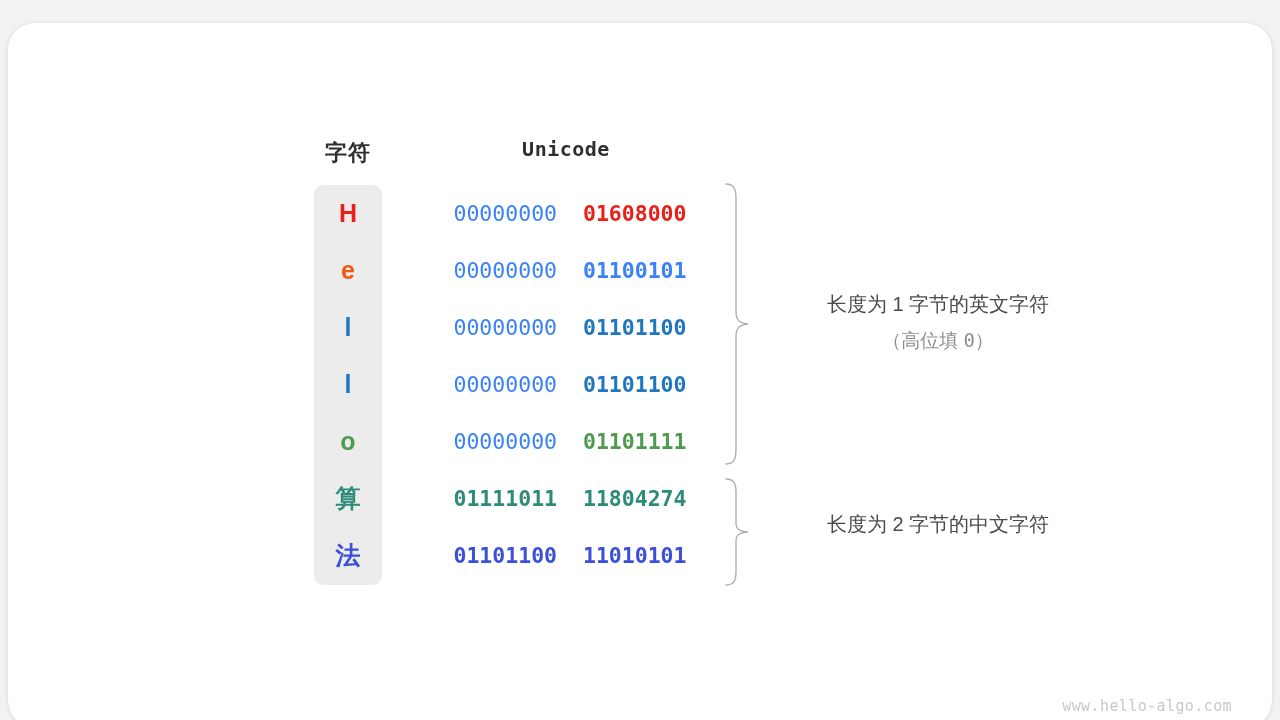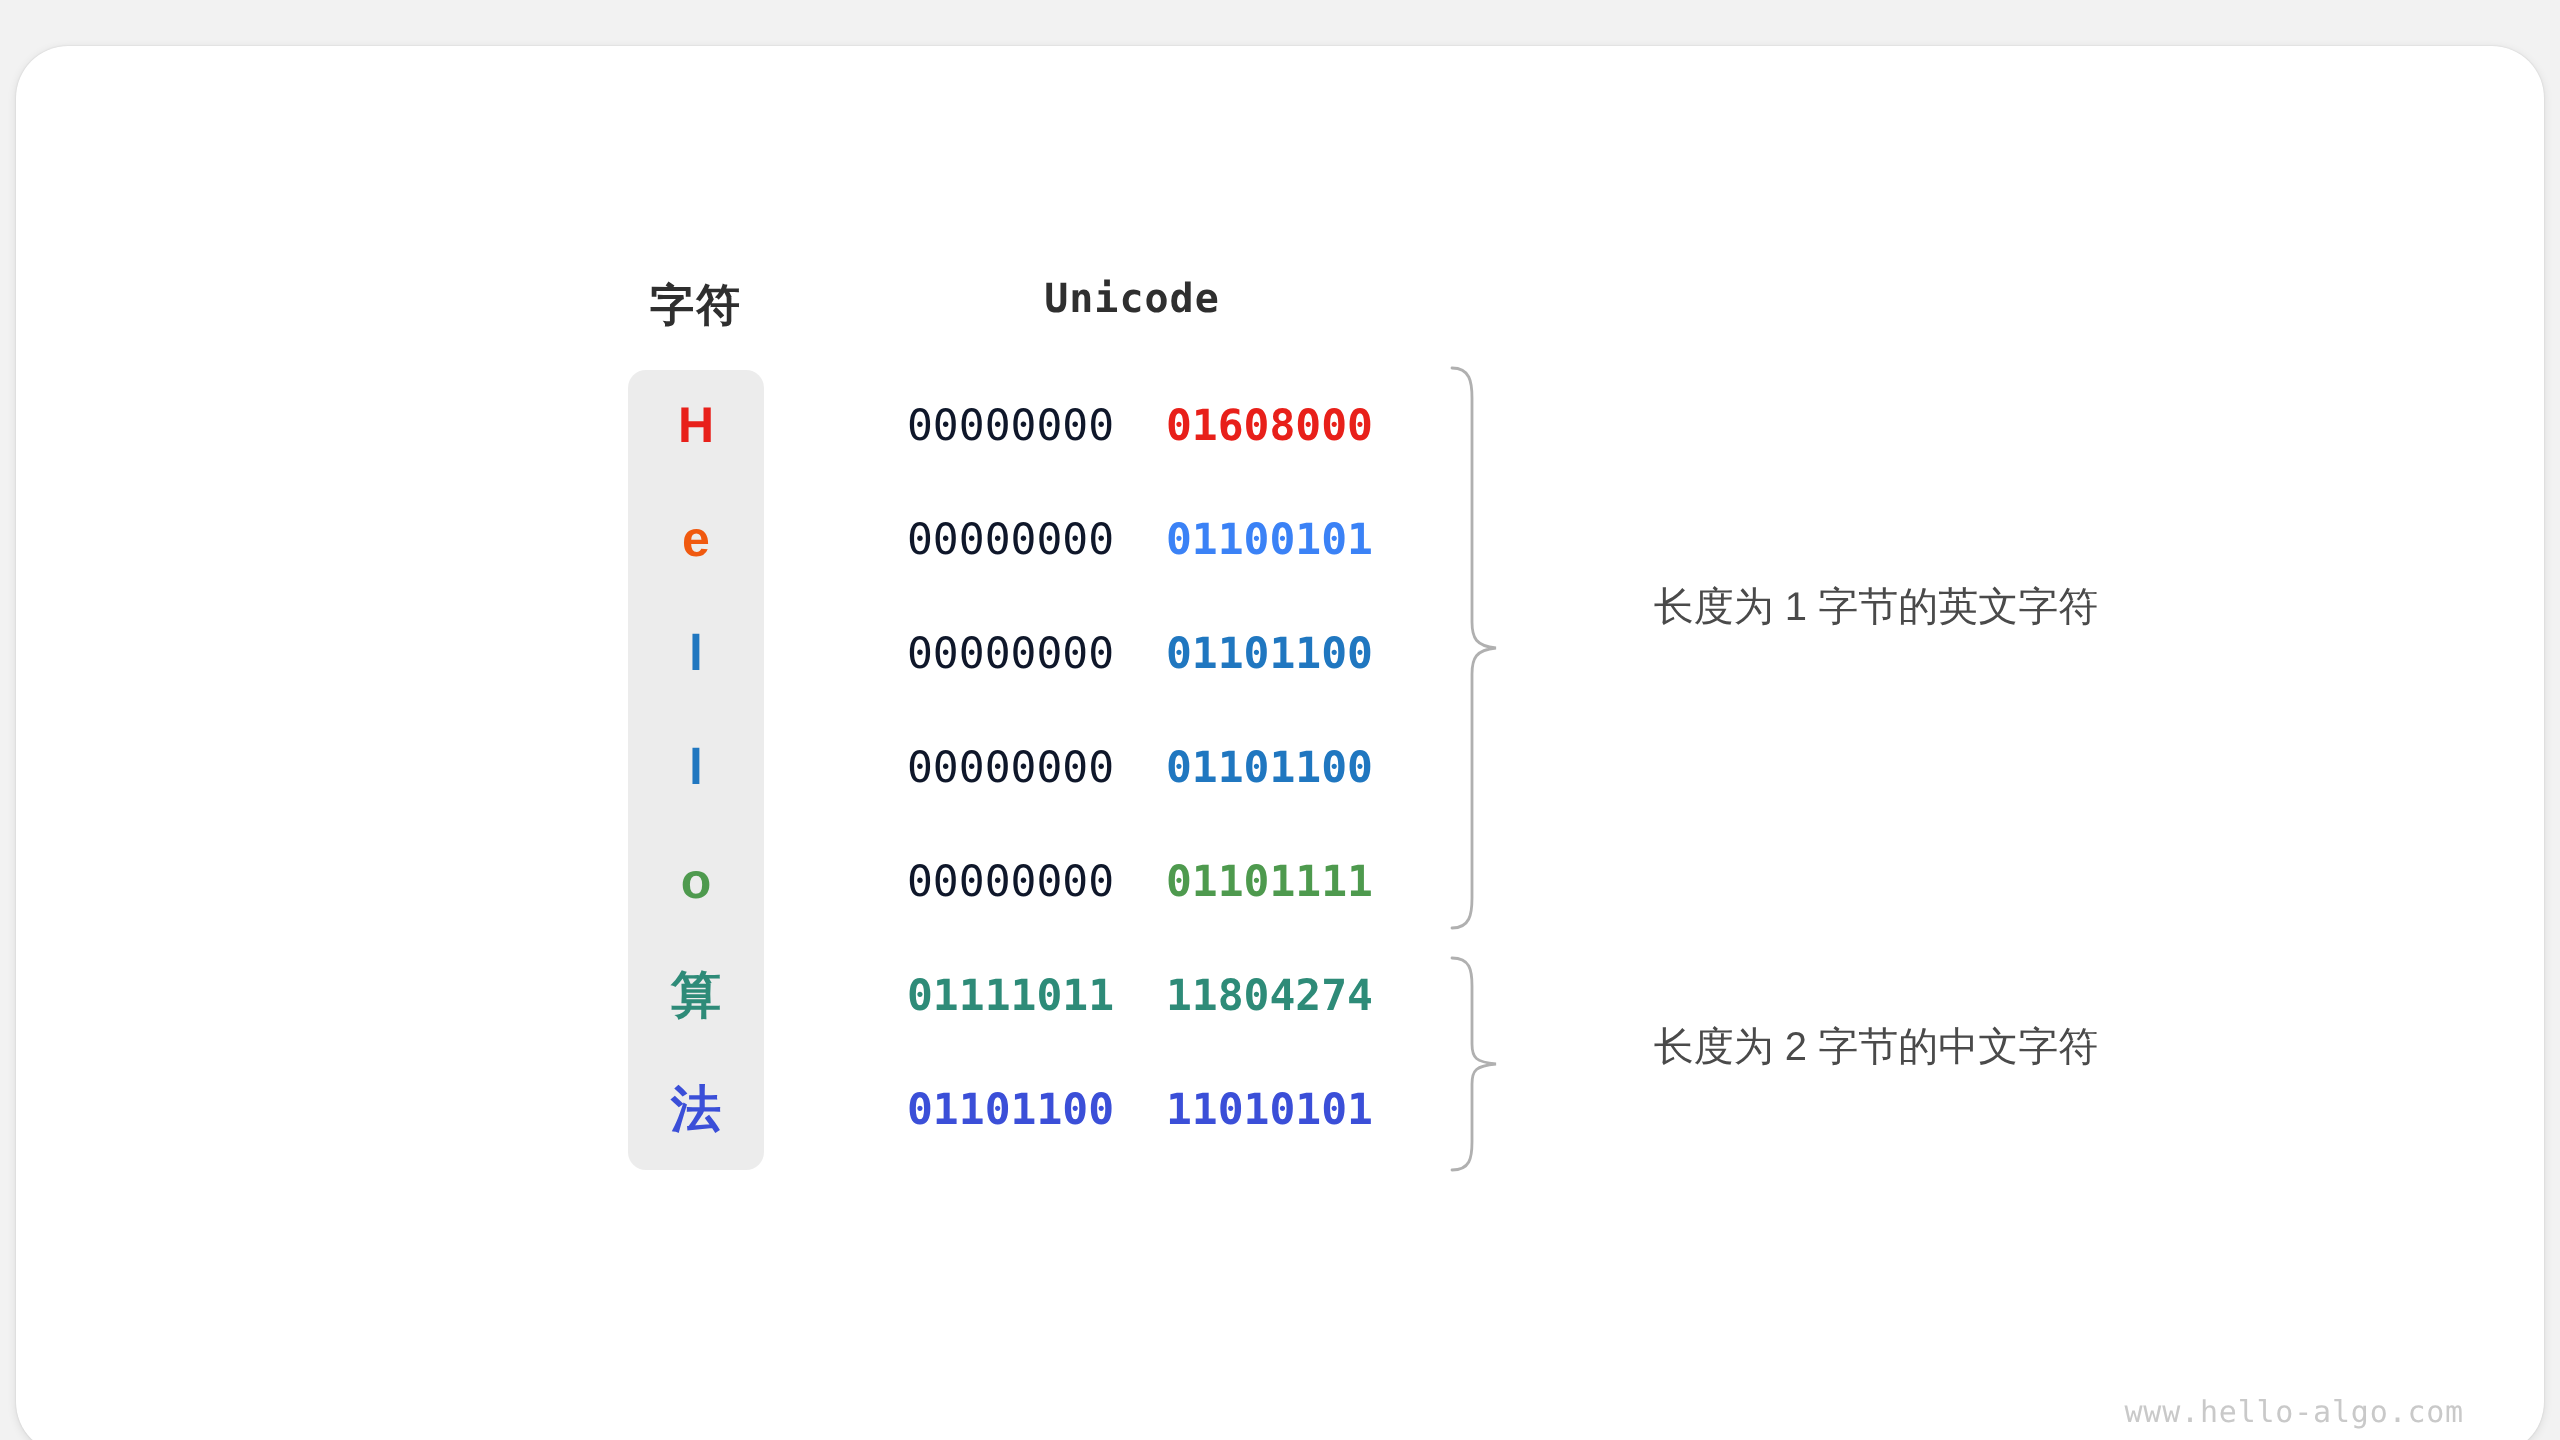--- a/index.html
+++ b/index.html
@@ -94,21 +94,21 @@
     top: 0;
     width: 260px;
     height: 57px;
     line-height: 57px;
     text-align: center;
     font-family: "DejaVu Sans Mono", "Liberation Mono", monospace;
     font-size: 21.5px;
     white-space: pre;
   }
   .row .bits .hi {
-    color: #0f172a;
+    color: #3b82f6;
     font-weight: normal;
   }
   .row .bits .hi.bold {
     font-weight: bold;
   }
   .row .bits .lo {
     font-weight: bold;
   }
 
   
@@ -196,20 +196,21 @@
     </div>
 
     <div class="brace" style="left:716px; top:455px;">
       <svg width="26" height="108" viewBox="0 0 26 108" fill="none">
         <path d="M2 1 C11 1 12 7 12 15 L12 44 C12 51 14 53 24 54 C14 55 12 57 12 64 L12 93 C12 101 11 107 2 107" stroke="#b0b0b0" stroke-width="1.4" fill="none" stroke-linecap="round"></path>
       </svg>
     </div>
 
     <div class="note" style="left:760px; top:263px; width:340px;">
       <span>长度为 1 字节的英文字符</span>
+      <span class="sub"><span>（高位填 </span><span class="mono">0</span><span>）</span></span>
     </div>
 
     <div class="note" style="left:760px; top:483px; width:340px;">
       <span>长度为 2 字节的中文字符</span>
     </div>
 
     <div class="footer">www.hello-algo.com</div>
 
   </div>
 </div>

